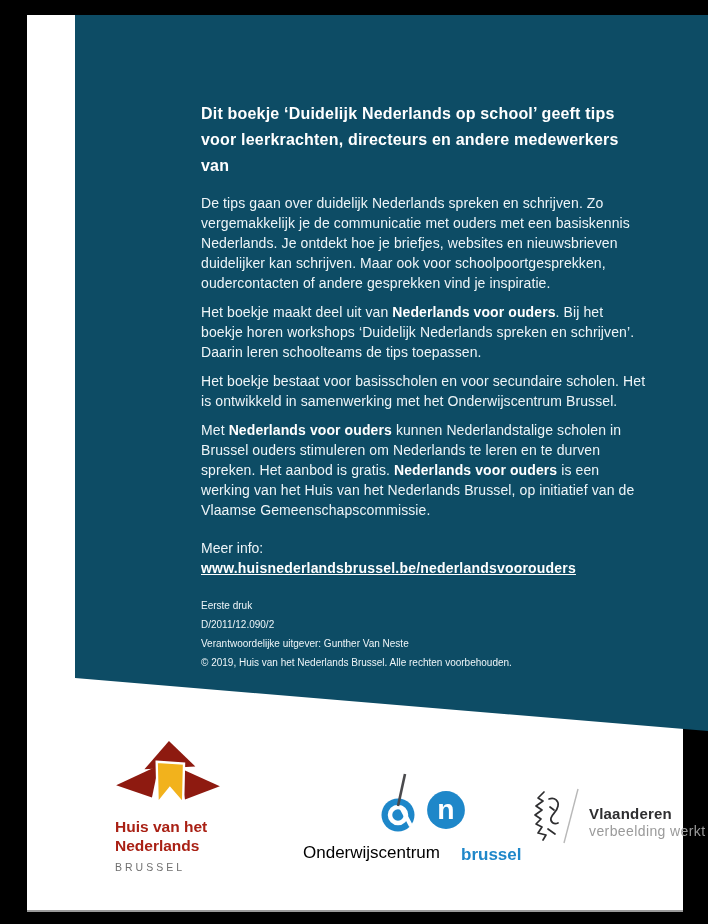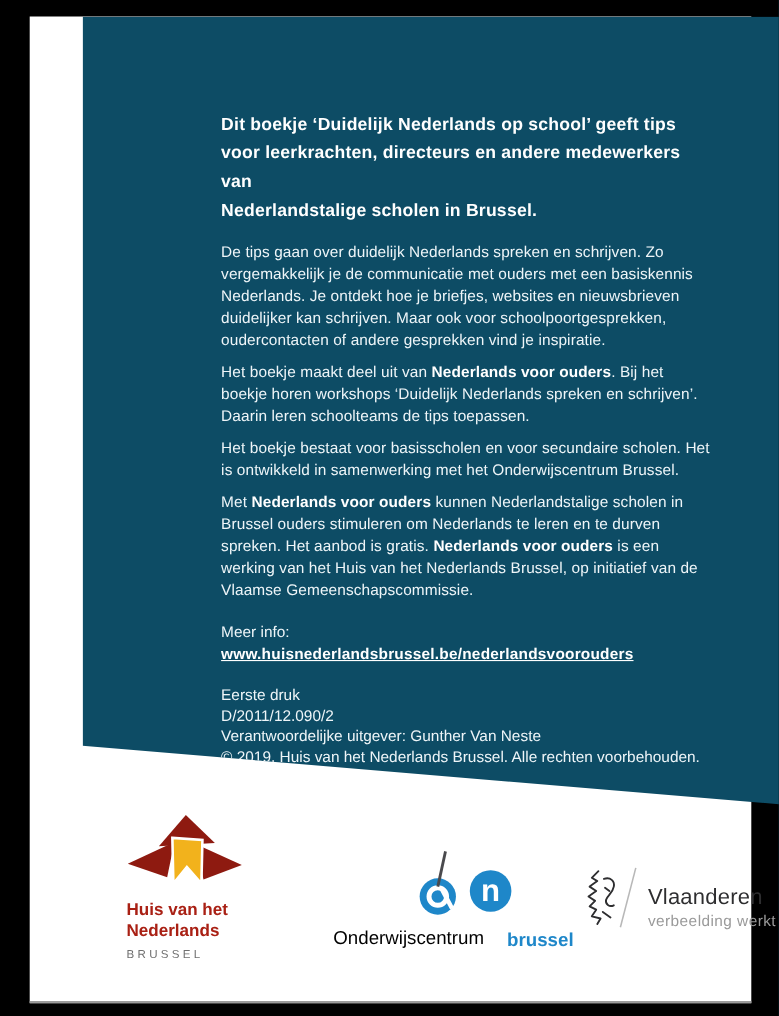--- a/index.html
+++ b/index.html
@@ -23,51 +23,50 @@
   }
   .content{
     position:absolute;left:126px;top:86px;width:448px;
     color:#eef5f8;
   }
   .heading{font-size:16px;font-weight:700;line-height:26px;color:#ffffff;letter-spacing:.2px;margin-bottom:14px;}
   .content p{margin:0 0 9px 0;font-size:14px;line-height:20px;letter-spacing:.1px;}
   .b{font-weight:700;color:#ffffff;}
   .meer{margin-top:18px;font-size:14px;line-height:20px;}
   .url{font-weight:700;color:#ffffff;letter-spacing:.2px;text-decoration:underline;}
-  .imprint{margin-top:18px;font-size:14px;line-height:19px;}
+  .imprint{margin-top:18px;font-size:10px;line-height:19px;}
   .imprint div{white-space:nowrap;}
 
   
   .logo{position:absolute;}
   .huis{left:88px;top:726px;width:130px;text-align:left;}
   .huis .wordmark{margin-top:6px;font-size:15.5px;font-weight:700;color:#a92014;line-height:19px;}
   .huis .city{margin-top:6px;font-size:10.5px;letter-spacing:3px;color:#6f6f6f;}
   .oc{left:276px;top:758px;width:250px;height:110px;}
   .oc .name{position:absolute;left:0;top:70px;font-size:17px;color:#000000;}
   .oc .brussel{position:absolute;left:158px;top:72px;font-size:17px;font-weight:700;color:#1e87c9;}
   .oc .o-ic{position:absolute;left:75px;top:0;}
   .oc .n-ic{position:absolute;left:122px;top:16px;}
   .vl{left:500px;top:770px;width:190px;height:80px;}
   .vl .lion{position:absolute;left:0;top:2px;}
   .vl .txt{position:absolute;left:62px;top:20px;}
-  .vl .name{font-size:20px;font-weight:400;color:#2e2e30;letter-spacing:.2px;}
+  .vl .name{font-size:15px;font-weight:700;color:#2e2e30;letter-spacing:.2px;}
   .vl .tag{margin-top:1px;font-size:14px;color:#9a9a9a;letter-spacing:.4px;}
 </style>
 </head>
 <body>
 
 <div class="page">
 
   <div class="teal-panel">
     <div class="content">
 
       <div class="heading">
         <div>Dit boekje ‘Duidelijk Nederlands op school’ geeft tips</div>
         <div>voor leerkrachten, directeurs en andere medewerkers van</div>
-        <div>Nederlandstalige scholen in Brussel.</div>
       </div>
 
       <p><span>De tips gaan over duidelijk Nederlands spreken en schrijven. Zo vergemakkelijk je de communicatie met ouders met een basiskennis Nederlands. Je ontdekt hoe je briefjes, websites en nieuwsbrieven duidelijker kan schrijven. Maar ook voor schoolpoortgesprekken, oudercontacten of andere gesprekken vind je inspiratie.</span></p>
       <p><span>Het boekje maakt deel uit van </span><span class="b">Nederlands voor ouders</span><span>. Bij het boekje horen workshops ‘Duidelijk Nederlands spreken en schrijven’. Daarin leren schoolteams de tips toepassen.</span></p>
       <p><span>Het boekje bestaat voor basisscholen en voor secundaire scholen. Het is ontwikkeld in samenwerking met het Onderwijscentrum Brussel.</span></p>
       <p><span>Met </span><span class="b">Nederlands voor ouders</span><span> kunnen Nederlandstalige scholen in Brussel ouders stimuleren om Nederlands te leren en te durven spreken. Het aanbod is gratis. </span><span class="b">Nederlands voor ouders</span><span> is een werking van het Huis van het Nederlands Brussel, op initiatief van de Vlaamse Gemeenschapscommissie.</span></p>
 
       <div class="meer">
         <div>Meer info:</div>
         <div class="url">www.huisnederlandsbrussel.be/nederlandsvoorouders</div>

